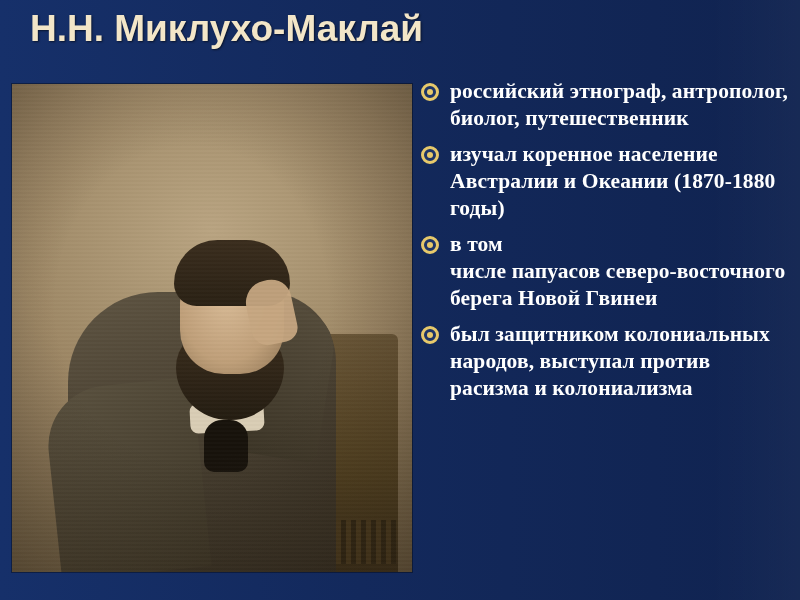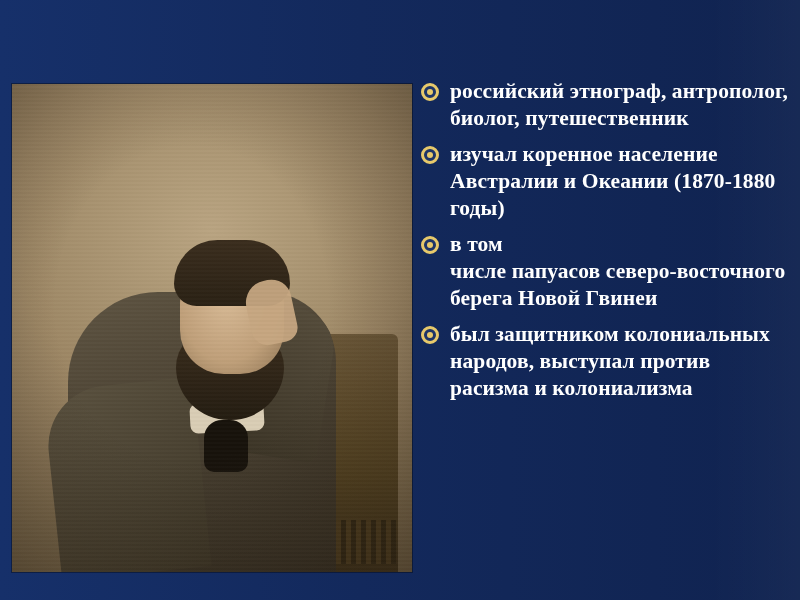--- a/index.html
+++ b/index.html
@@ -228,20 +228,21 @@
     width: 90px; height: 600px;
     background: linear-gradient(90deg, rgba(255,255,255,0) 0%, rgba(255,255,255,0.03) 100%);
     pointer-events: none;
   }
 </style>
 </head>
 <body>
 
 <div class="slide">
 
+  <div class="slide-title">Н.Н. Миклухо-Маклай</div>
 
   <div class="photo-frame">
     <div class="photo-bg"></div>
     <div class="fig-chair"></div>
     <div class="fig-chair-fringe"></div>
     <div class="fig-body"></div>
     <div class="fig-arm-left"></div>
     <div class="fig-arm-right"></div>
     <div class="fig-collar"></div>
     <div class="fig-tie"></div>

